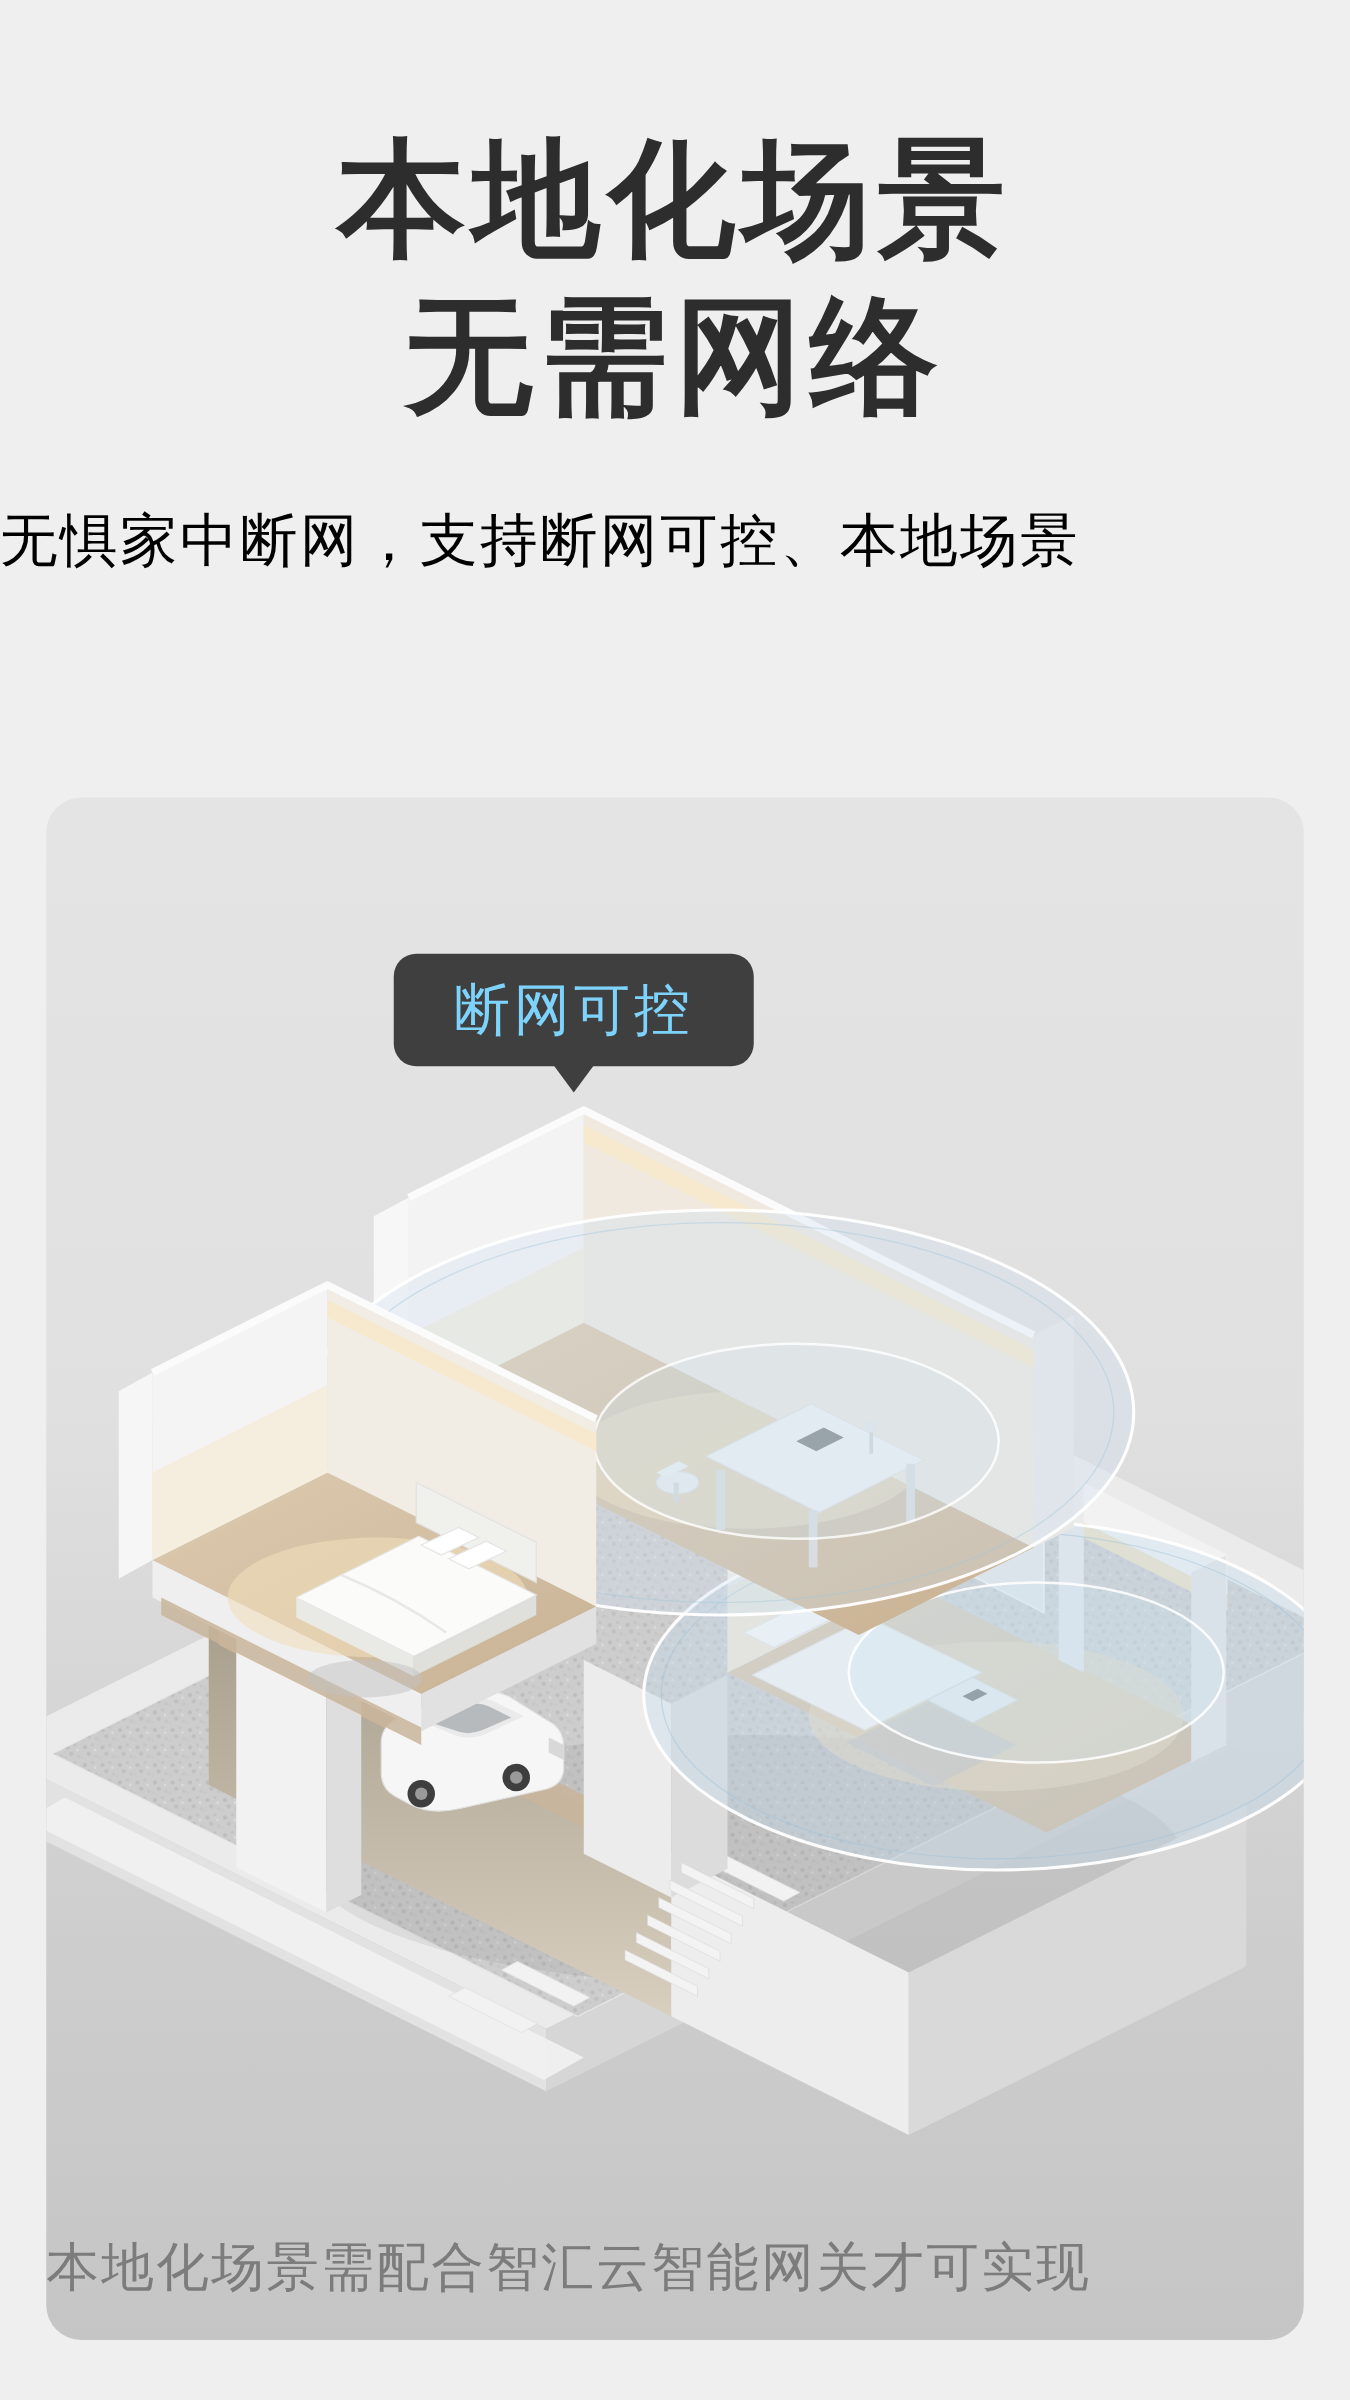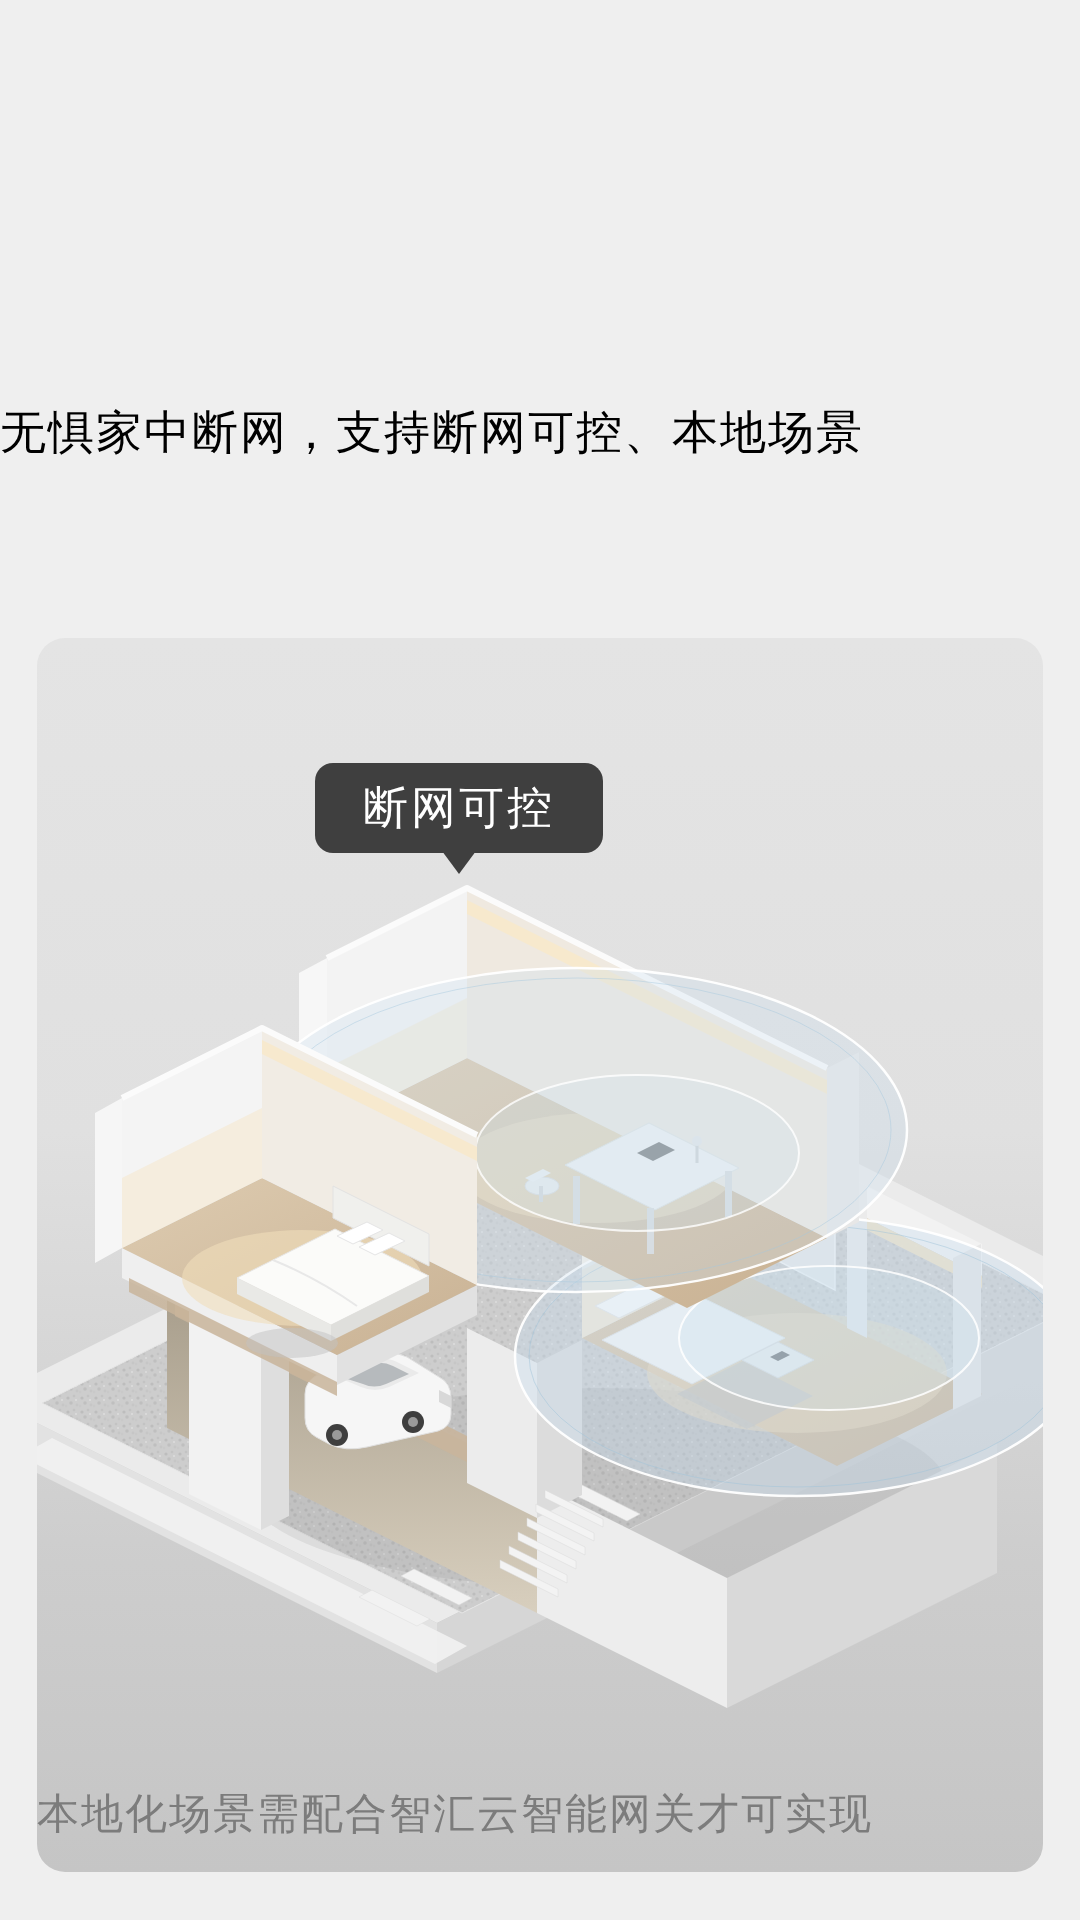--- a/index.html
+++ b/index.html
@@ -16,41 +16,43 @@
     position:absolute;top:392px;left:0;width:1080px;text-align:left;
     font-size:46px;line-height:80px;font-weight:400;color:#000000;letter-spacing:2px;
   }
   .panel{
     position:absolute;left:37px;top:638px;width:1006px;height:1234px;
     border-radius:28px;overflow:hidden;
     background:linear-gradient(180deg,#e4e4e4 0%,#e0e0e0 40%,#cdcdcd 75%,#c5c5c5 100%);
   }
   .panel svg{position:absolute;left:0;top:0;width:1006px;height:1234px;}
   .callout{
-    position:absolute;background:#3f3f3f;border-radius:18px;color:#ffffff;
+    position:absolute;background:#3f3f3f;border-radius:18px;color:#7dd3fc;
     display:flex;align-items:center;justify-content:center;
     font-size:45px;letter-spacing:3px;z-index:5;
   }
   .callout .tri{
     position:absolute;left:50%;bottom:-21px;transform:translateX(-50%);
     width:0;height:0;
     border-left:17px solid transparent;border-right:17px solid transparent;
     border-top:23px solid #3f3f3f;
   }
   .c1{left:278px;top:125px;width:288px;height:90px;}
   .c2{left:581px;top:469px;width:330px;height:88px;}
   .caption{
     position:absolute;left:0;bottom:30px;width:100%;text-align:left;
     font-size:42px;color:#7c7c7c;letter-spacing:2px;z-index:4;
   }
 </style>
 </head>
 <body>
 
 <div class="title">
+  <div>本地化场景</div>
+  <div>无需网络</div>
 </div>
 
 <div class="subtitle">
   <div>无惧家中断网，支持断网可控、本地场景</div>
 </div>
 
 <section class="panel">
 
   <svg viewBox="0 0 1006 1234" aria-hidden="true">
     <defs>

